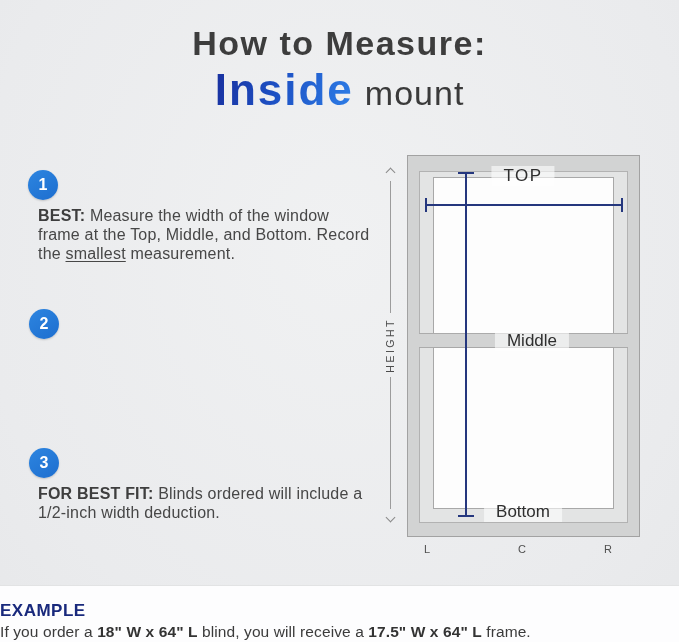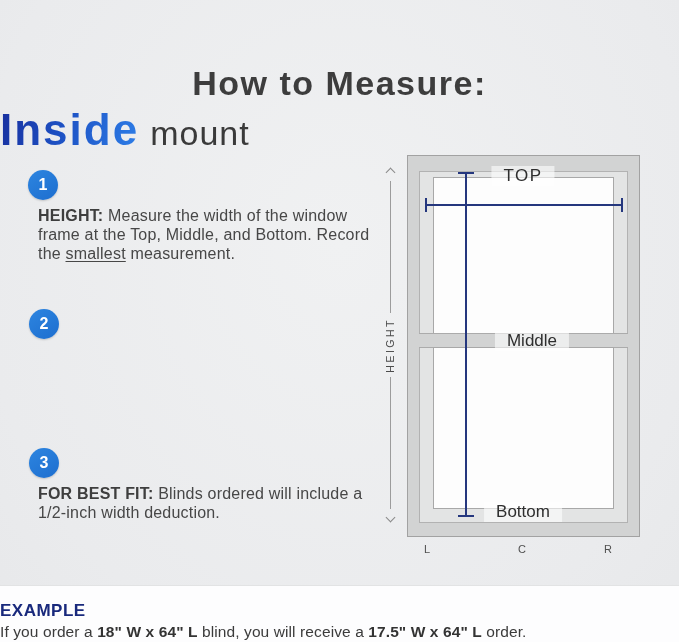--- a/index.html
+++ b/index.html
@@ -3,23 +3,23 @@
 <meta charset="utf-8">
 <style>
   * { margin:0; padding:0; box-sizing:border-box; }
   html,body { width:679px; height:642px; }
   body { font-family:"Liberation Sans","DejaVu Sans",sans-serif; }
   .canvas{
     position:relative; width:679px; height:642px; overflow:hidden;
     background:radial-gradient(ellipse at 50% 38%, #f0f1f2 0%, #eaebed 75%, #e7e8ea 100%);
   }
   
-  .title-wrap{ position:absolute; top:24px; left:0; width:679px; text-align:center;margin-top:40px; }
+  .title-wrap{ position:absolute; top:24px; left:0; width:679px; text-align:center; }
   .title-line1{ font-size:34px; font-weight:600; color:#3d3d3d; letter-spacing:1.5px; }
-  .title-line2{ margin-top:2px; display:flex; align-items:baseline; gap:11px; }
+  .title-line2{ margin-top:2px; display:flex; justify-content:center; align-items:baseline; gap:11px; }
   .title-highlight{
     font-size:44px; font-weight:700; letter-spacing:2px;
     background:linear-gradient(105deg,#182f9e 0%,#1d51c4 45%,#2e7fe8 100%);
     -webkit-background-clip:text; background-clip:text; color:transparent;
   }
   .title-suffix{ font-size:34px; font-weight:500; color:#3a3a3a; letter-spacing:1px; }
   
   .step-circle{
     position:absolute; width:30px; height:30px; border-radius:50%;
     background:linear-gradient(145deg,#2d85e0,#1d6ecf);
@@ -97,21 +97,21 @@
 
   <div class="title-wrap">
     <div class="title-line1">How to Measure:</div>
     <div class="title-line2">
       <span class="title-highlight">Inside</span>
       <span class="title-suffix">mount</span>
     </div>
   </div>
 
   <div class="step-circle" id="c1">1</div>
-  <p class="step-text" id="t1"><b>HEIGHT:</b><span> Measure the width of the window frame at the Top, Middle, and Bottom. Record the </span><span class="u">smallest</span><span> measurement.</span></p>
+  <p class="step-text" id="t1"><b>BEST:</b><span> Measure the width of the window frame at the Top, Middle, and Bottom. Record the </span><span class="u">smallest</span><span> measurement.</span></p>
 
   <div class="step-circle" id="c2">2</div>
 
   <div class="step-circle" id="c3">3</div>
   <p class="step-text" id="t3"><b>FOR BEST FIT:</b><span> Blinds ordered will include a 1/2-inch width deduction.</span><span class="u"></span><span></span></p>
 
   <div class="width-arrow">
     <span class="chev left"></span>
     <span class="seg"></span>
     <span class="arrow-label">WIDTH</span>
@@ -143,16 +143,16 @@
 
   <div class="pane-label top">TOP</div>
   <div class="pane-label middle">Middle</div>
   <div class="pane-label bottom">Bottom</div>
   <div class="lcr l">L</div>
   <div class="lcr c">C</div>
   <div class="lcr r">R</div>
 
   <div class="footer">
     <div class="footer-heading">EXAMPLE</div>
-    <div class="footer-line"><span>If you order a </span><b>18" W x 64" L</b><span> blind, you will receive a </span><b>17.5" W x 64" L</b><span> order.</span></div>
+    <div class="footer-line"><span>If you order a </span><b>18" W x 64" L</b><span> blind, you will receive a </span><b>17.5" W x 64" L</b><span> frame.</span></div>
   </div>
 
 </div>
 
 </body></html>

